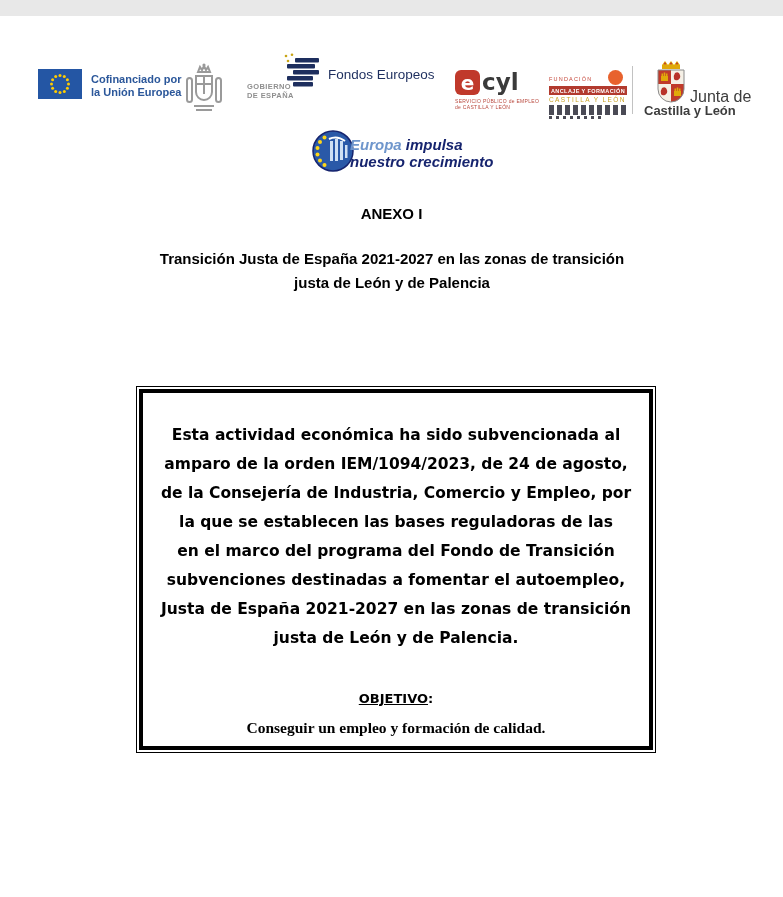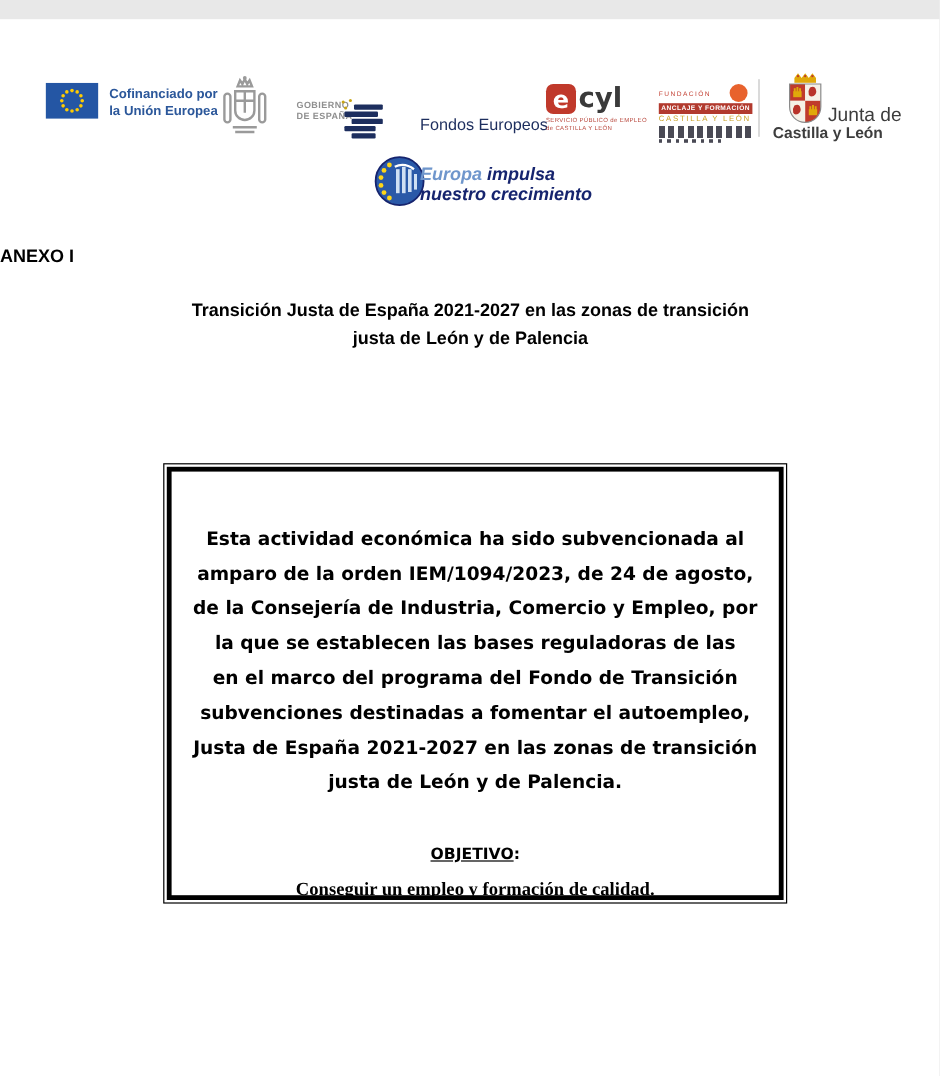--- a/index.html
+++ b/index.html
@@ -15,21 +15,21 @@
 
   
   .logo-block { position:absolute; display:flex; align-items:center; }
 
   .eu-block { left:38px; top:53px; gap:9px; }
   .eu-text { font-size:11px; font-weight:bold; color:#2b579a; line-height:13.5px; }
 
   .gob-block { left:184px; top:46px; gap:23px; }
   .gob-text { font-size:7.5px; font-weight:bold; color:#8f8f8f; line-height:9px; letter-spacing:.4px; }
 
-  .fondos-block { left:283px; top:66px; gap:25px; }
+  .fondos-block { left:283px; top:37px; gap:3px; }
   .fondos-label { font-size:13.5px; color:#1d2e5e; font-weight:500; }
 
   .ecyl-block { left:455px; top:54px; display:block; }
   .ecyl-row { display:flex; align-items:center; }
   .ecyl-e-box { width:25px; height:25px; background:#c0392b; border-radius:6px; color:#fff;
                 font-family:"DejaVu Sans", sans-serif; font-weight:bold; font-size:20px;
                 display:flex; align-items:center; justify-content:center; }
   .ecyl-brand { font-family:"DejaVu Sans", sans-serif; font-weight:bold; font-size:23px;
                 color:#3a3a3a; margin-left:2px; line-height:25px; }
   .ecyl-sub { margin-top:3px; font-size:5px; line-height:6px; color:#b8473c; letter-spacing:.3px; }
@@ -54,29 +54,29 @@
   .junta-shield { position:absolute; left:14px; top:0; }
   .junta-l1 { position:absolute; left:50px; top:28px; font-size:16px; font-weight:normal; color:#3d3d3d; }
   .junta-l2 { position:absolute; left:4px; top:43px; font-size:13px; font-weight:bold; color:#3d3d3d; }
 
   
   .badge { position:absolute; left:311px; top:113px; display:flex; align-items:center; }
   .badge-text { margin-left:-5px; font-style:italic; font-weight:bold; font-size:15px; line-height:17px; color:#16246e; }
   .badge-light { color:#6f96cc; }
 
   
-  .doc-title { position:absolute; top:189px; left:0; width:100%; 
+  .doc-title { position:absolute; top:189px; left:0; width:100%; text-align:center;
                font-size:15px; font-weight:bold; color:#000; }
   .doc-subtitle { position:absolute; top:231px; left:92px; width:600px; text-align:center;
                   font-size:15px; font-weight:bold; color:#000; line-height:23.5px; }
 
   .notice-box-outer { position:absolute; left:136px; top:370px; width:520px; height:367px;
                       border:1px solid #000; padding:2px; }
   .notice-box-inner { width:100%; height:100%; border:4px solid #000;
-                      padding-top:42px; text-align:center;
+                      padding-top:28px; text-align:center;
                       font-family:"DejaVu Sans", sans-serif; font-weight:bold;
                       font-size:15.5px; color:#000; }
   .box-line { line-height:29px; white-space:nowrap; }
   .objetivo-line { margin-top:31px; line-height:29px; font-size:13px; }
   .objetivo-underline { text-decoration:underline; }
   .objective-text { line-height:29px;font-family:Liberation Serif, serif; }
 </style>
 </head>
 <body>
 

